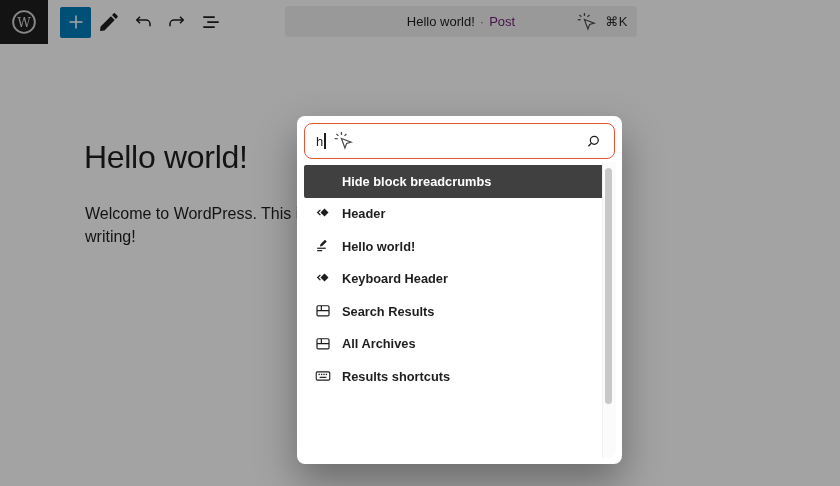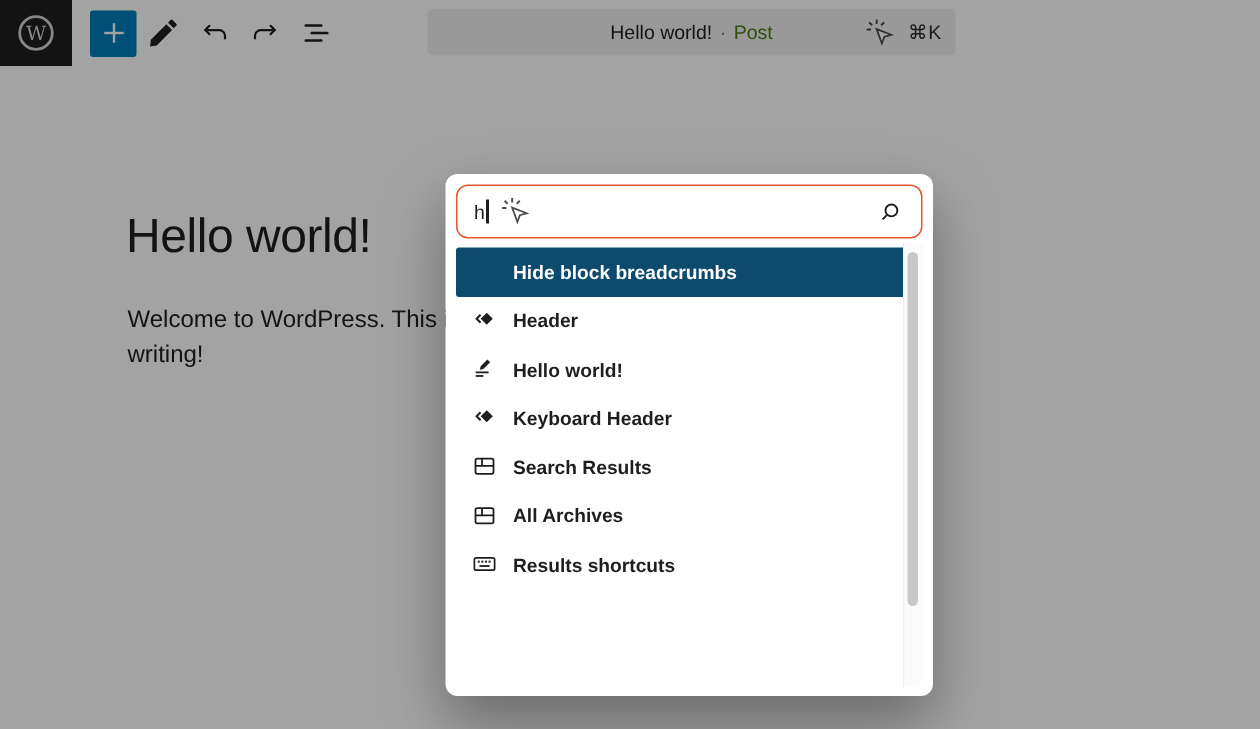--- a/index.html
+++ b/index.html
@@ -29,21 +29,21 @@
     display:flex;align-items:center;justify-content:center;cursor:pointer;padding:0;
   }
   .icon-btn svg,.inserter-btn svg{width:24px;height:24px;display:block;}
   .doc-bar{
     position:absolute;left:285px;top:6px;width:352px;height:31px;
     background:#efefef;border-radius:4px;display:flex;align-items:center;
     justify-content:center;cursor:pointer;
   }
   .doc-bar-label{font-size:13px;color:#1e1e1e;display:flex;gap:5px;align-items:center;}
   .doc-bar-label .sep{color:#757575;}
-  .doc-bar-label .ptype{color:#4d7c0f;}
+  .doc-bar-label .ptype{color:#701a75;}
   .doc-bar .cursor-float{position:absolute;right:40px;top:5px;width:22px;height:22px;}
   .doc-bar .kbd{
     position:absolute;right:9px;top:0;height:31px;display:flex;align-items:center;
     font-size:13px;color:#2c2c2c;letter-spacing:.5px;
   }
   .canvas{position:absolute;top:44px;left:0;right:0;bottom:0;background:#fff;}
   .post-title{
     position:absolute;left:84px;top:95px;margin:0;font-size:32px;font-weight:500;
     color:#1e1e1e;letter-spacing:-.3px;font-family:"Liberation Sans",sans-serif;
   }
@@ -70,21 +70,21 @@
   .cmd-search .spacer{flex:1;}
   .cmd-search .search-glyph{width:19px;height:19px;}
   .cmd-list{padding:2px 18px 0 7px;position:relative;}
   .cmd-row{
     height:32.5px;display:flex;align-items:center;gap:10px;padding:0 10px;
     border-radius:2px;cursor:pointer;box-sizing:border-box;
   }
   .cmd-row .row-icon{width:18px;height:18px;flex:0 0 auto;display:flex;align-items:center;}
   .cmd-row .row-icon svg{width:18px;height:18px;display:block;}
   .cmd-row .row-label{font-size:12.8px;font-weight:600;color:#1e1e1e;white-space:nowrap;}
-  .cmd-row.selected{background:#0c4a6e;}
+  .cmd-row.selected{background:#404040;}
   .cmd-row.selected .row-label{color:#fff;}
   .scroll-track{
     position:absolute;top:46px;bottom:6px;right:6px;width:13px;
     background:#fbfbfb;border-left:1px solid #f0f0f0;border-radius:0 0 8px 0;
   }
   .scroll-thumb{
     position:absolute;top:52px;right:10px;width:7px;height:236px;
     background:#c8c8c8;border-radius:4px;cursor:pointer;
   }
 </style>

